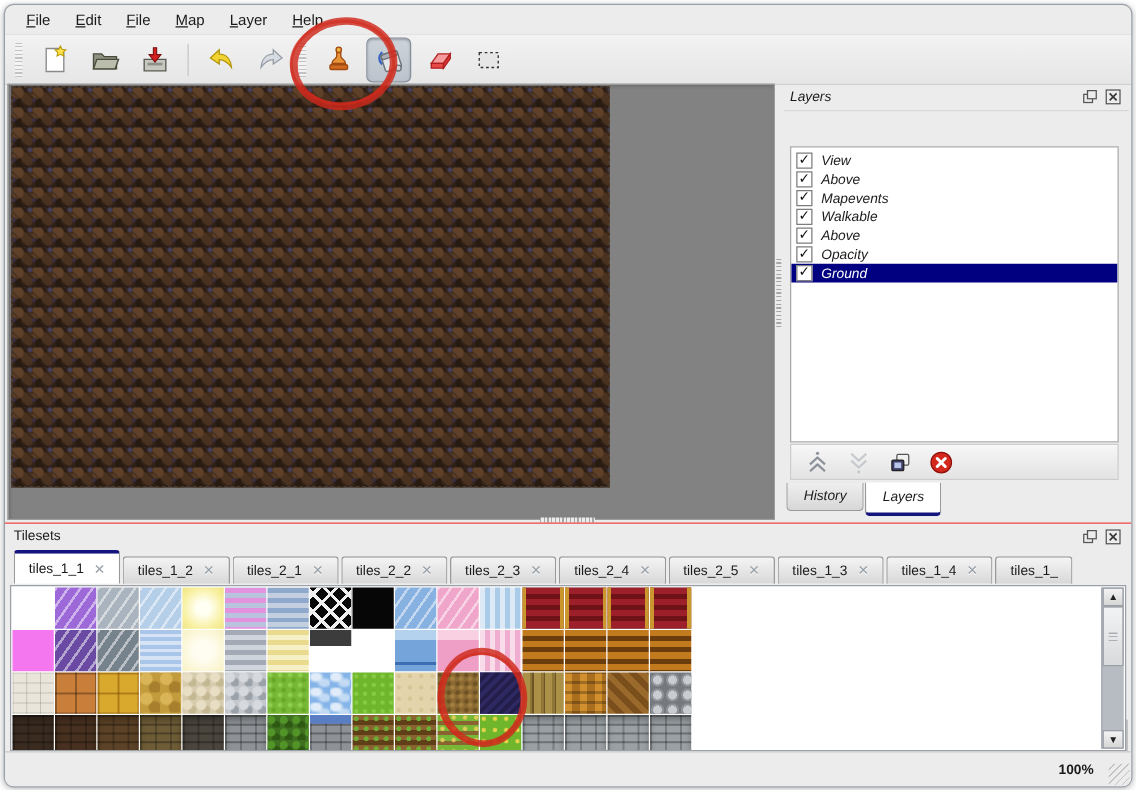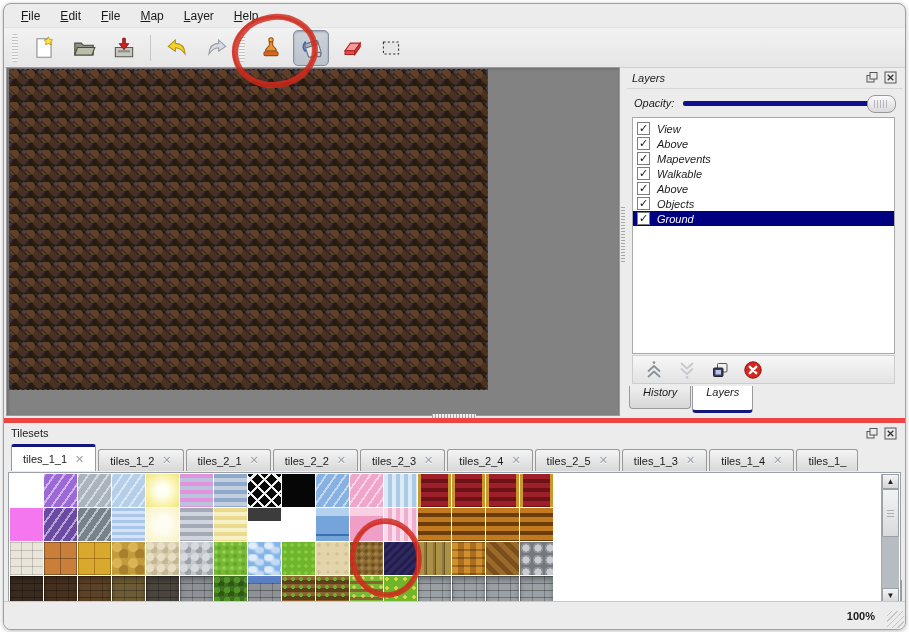--- a/index.html
+++ b/index.html
@@ -66,27 +66,27 @@
               border:1px solid #a9a9a9;font-size:11px;padding-top:3px;overflow:hidden;}
   .layer-row{height:15px;display:flex;align-items:center;gap:7px;padding-left:4px;}
   .layer-row.selected{background:#000080;color:#fff;}
   .check{width:11px;height:11px;flex:0 0 11px;background:#fff;border:1px solid #7d7d7d;
          font-size:11px;line-height:10px;text-align:center;color:#101010;font-weight:bold;}
   .layer-buttons{position:absolute;left:5px;right:8px;top:288px;height:29px;
                  background:linear-gradient(#f7f7f7,#e3e3e3);border:1px solid #cdcdcd;
                  display:flex;align-items:center;gap:9px;padding-left:9px;box-sizing:border-box;}
   .mini-btn{width:24px;height:24px;display:grid;place-items:center;}
   .panel-tabs{position:absolute;left:2px;top:319px;height:26px;display:flex;font-size:11px;}
-  .ptab{display:flex;align-items:flex-start;padding:0 13px;height:22px;margin-right:1px;
+  .ptab{display:flex;align-items:center;padding:0 13px;height:22px;margin-right:1px;
         background:linear-gradient(#efefef,#d7d7d7);border:1px solid #9a9a9a;border-top:none;
         border-radius:0 0 4px 4px;}
   .ptab.active{background:#fff;height:24px;border-bottom:3px solid #15157e;}
 
   
-  .tilesets-panel{position:absolute;left:0;top:414px;right:0;height:184px;border-top:5px solid #ef4444;}
+  .tilesets-panel{position:absolute;left:0;top:414px;right:0;height:184px;border-top:1px solid #ef4444;}
   .ts-header{height:20px;display:flex;align-items:center;padding:0 7px;font-size:11px;}
   .ts-tabbar{position:absolute;left:0;top:20px;right:0;height:28px;display:flex;
              align-items:flex-end;padding-left:7px;}
   .ts-tab{display:flex;align-items:center;gap:8px;height:22px;padding:0 11px;margin-right:2px;
           background:linear-gradient(#f4f4f4,#d8d8d8);border:1px solid #999;border-bottom:none;
           border-radius:3px 3px 0 0;font-size:11px;white-space:nowrap;box-sizing:border-box;text-align:center;}
   .ts-tab.active{background:#fff;height:27px;border-top:3px solid #15157e;}
   .ts-tab.truncated{max-width:62px;overflow:hidden;}
   .tab-close{color:#9aa2aa;font-size:11px;font-weight:bold;text-shadow:0 1px 0 #fff;}
   .tab-scrollers{position:absolute;right:3px;bottom:0;display:flex;}
@@ -309,27 +309,20 @@
           <rect x="6" y="2.5" width="7" height="6.5" fill="#ececec" stroke="#555"></rect>
         </svg>
       </span>
       <span class="win-btn">
         <svg width="15" height="15" viewBox="0 0 15 15">
           <rect x="2" y="2" width="11" height="11" fill="#ececec" stroke="#555"></rect>
           <path d="M4.7 4.7l5.6 5.6M10.3 4.7l-5.6 5.6" stroke="#333" stroke-width="1.3"></path>
         </svg>
       </span>
     </div>
-    <div class="opacity-row">
-      <span>Opacity:</span>
-      <div class="slider">
-        <div class="slider-track"></div>
-        <div class="slider-thumb"></div>
-      </div>
-    </div>
     <div class="layer-list">
 
     <div class="layer-row checked">
           <span class="check">✓</span>
           <span>View</span>
         </div>
         <div class="layer-row checked">
           <span class="check">✓</span>
           <span>Above</span>
         </div>
@@ -340,21 +333,21 @@
         <div class="layer-row checked">
           <span class="check">✓</span>
           <span>Walkable</span>
         </div>
         <div class="layer-row checked">
           <span class="check">✓</span>
           <span>Above</span>
         </div>
         <div class="layer-row checked">
           <span class="check">✓</span>
-          <span>Objects</span>
+          <span>Opacity</span>
         </div>
         <div class="layer-row checked selected">
           <span class="check">✓</span>
           <span>Ground</span>
         </div>
       </div>
     <div class="layer-buttons">
       <span class="mini-btn">
         <svg width="22" height="22" viewBox="0 0 22 22">
           <circle cx="11" cy="3.6" r="1.3" fill="#8b9199"></circle>

